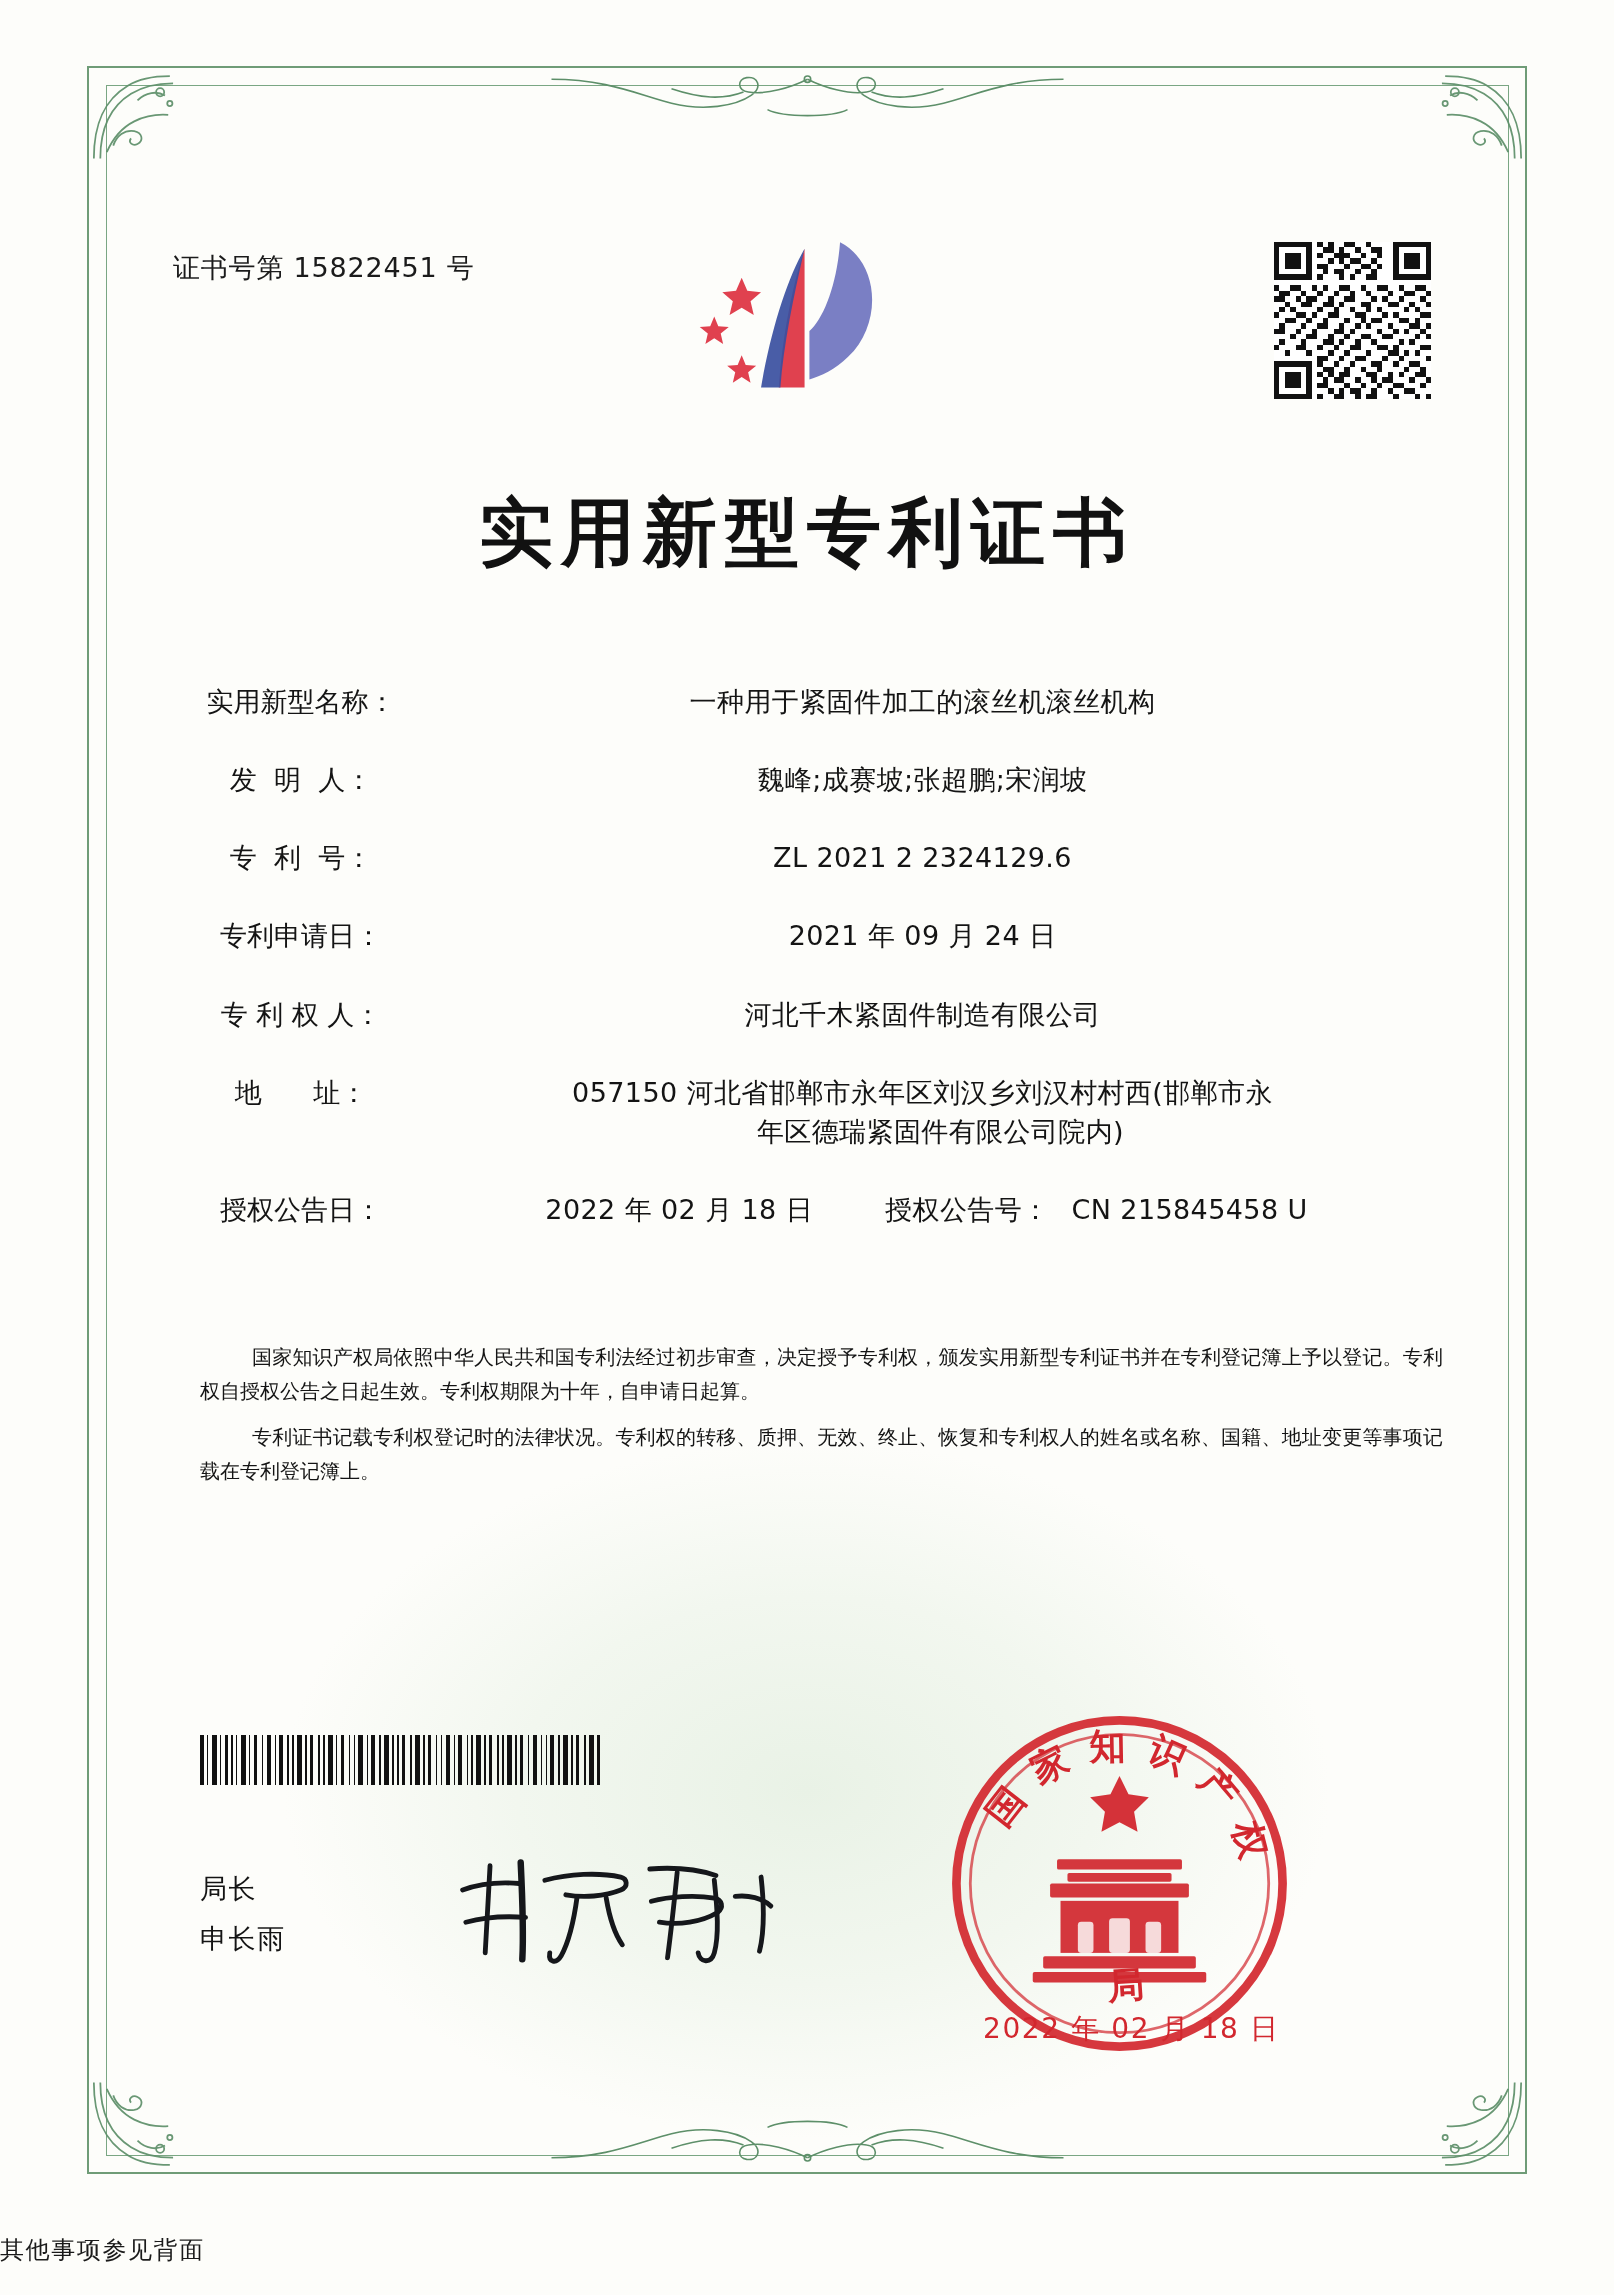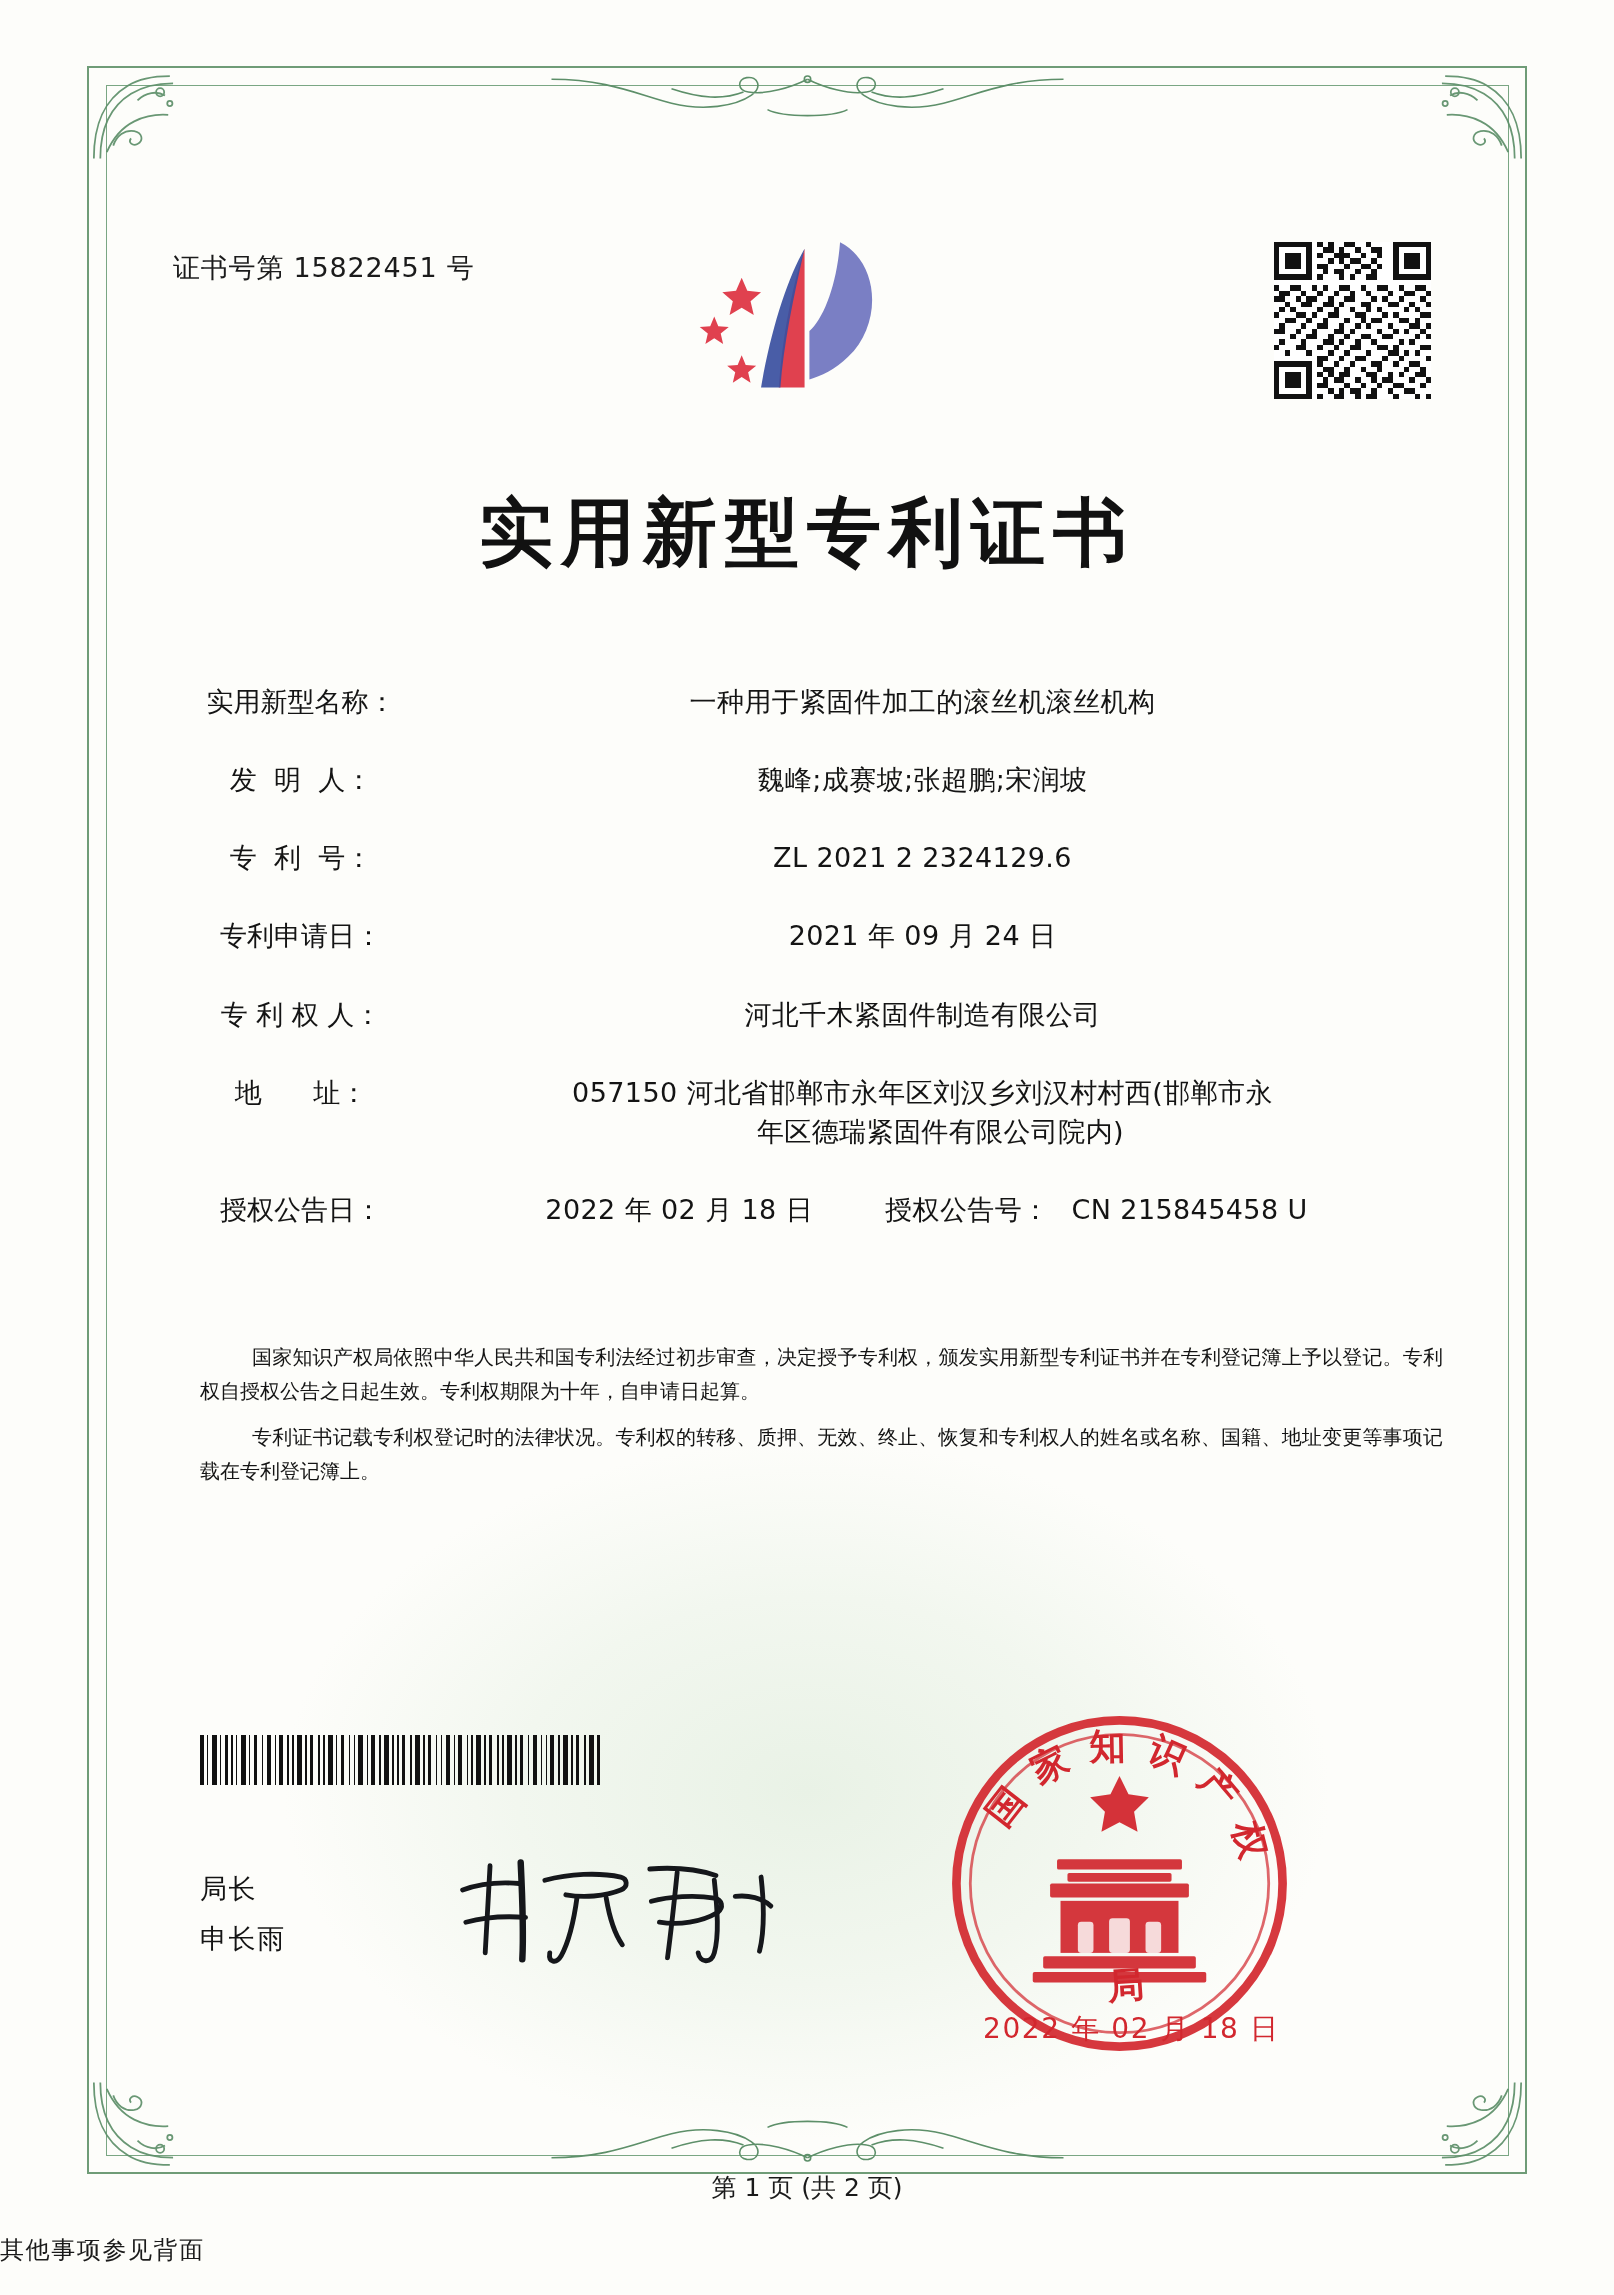--- a/index.html
+++ b/index.html
@@ -703,17 +703,16 @@
         <textPath href="#sealArcTop" startOffset="14%">国家知识产权</textPath>
       </text>
       <text font-size="21" font-weight="bold" fill="#d2272e" font-family="'DejaVu Serif','Liberation Serif',serif">
         <textPath href="#sealArcBottom" startOffset="47%">局</textPath>
       </text>
     </svg>
   </div>
 
   <div class="seal-date">2022 年 02 月 18 日</div>
 
-  <div class="page-number">第 1 页 (共 2 页)</div>
   <div class="back-note">其他事项参见背面</div>
 
 </div>
 
 
 </body></html>

